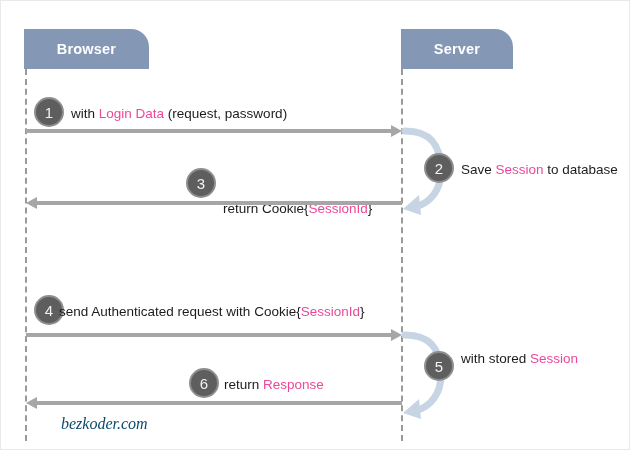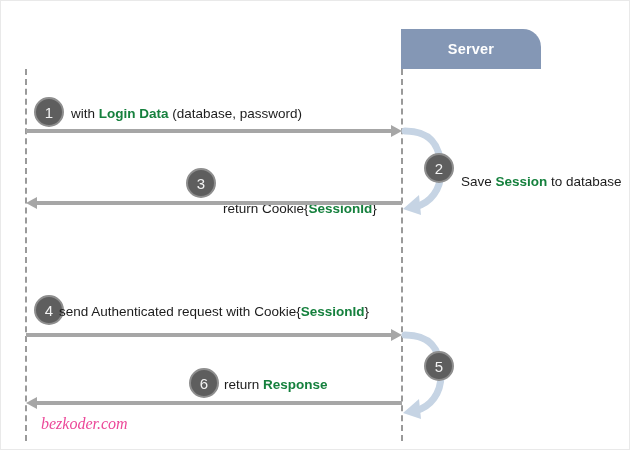--- a/index.html
+++ b/index.html
@@ -100,68 +100,72 @@
 
   
   .msg-label {
     position: absolute;
     font-size: 13.5px;
     color: #1c1c1c;
     white-space: nowrap;
     line-height: 18px;
   }
   .msg-label b {
-    color: #15803d;
-    font-weight: bold;
+    color: #ec4899;
+    font-weight: normal;
   }
   .msg-label.two-line { white-space: normal; }
 
   
   .watermark {
     position: absolute;
     font-family: "Liberation Serif", serif;
     font-style: italic;
     font-size: 16px;
-    color: #ec4899;
+    color: #0c4a6e;
+    margin-left: 20px;
   }
 </style>
 </head>
 <body>
 
 <div id="canvas">
 
-
-  <div class="participant" style="left:400px; top:28px; width:140px;">
+  <div class="participant" style="left:23px; top:28px; width:125px;">
+    <span>Browser</span>
+  </div>
+
+  <div class="participant" style="left:400px; top:28px; width:112px;">
     <span>Server</span>
   </div>
 
   <div class="lifeline" style="left:24px;"></div>
   <div class="lifeline" style="left:400px;"></div>
 
   <div class="step-badge" style="left:33px; top:96px;">
     <span>1</span>
   </div>
   <div class="msg-label" style="left:70px; top:104px;">
-    <span>with </span><b>Login Data</b><span> (database, password)</span>
+    <span>with </span><b>Login Data</b><span> (request, password)</span>
   </div>
   <div class="msg-arrow to-right" style="left:25px; top:124px; width:376px;">
     <div class="shaft"></div>
     <div class="head"></div>
   </div>
 
   <div class="self-loop" style="left:400px; top:124px;">
     <svg width="46" height="92" viewBox="0 0 46 92">
       <path d="M 4 6 C 34 6, 40 26, 40 46 C 40 64, 30 78, 14 82" fill="none" stroke="#c6d4e4" stroke-width="7" stroke-linecap="round"></path>
       <path d="M 18 70 L 2 84 L 20 90 Z" fill="#c6d4e4"></path>
     </svg>
   </div>
   <div class="step-badge" style="left:423px; top:152px;">
     <span>2</span>
   </div>
-  <div class="msg-label" style="left:460px; top:172px;">
+  <div class="msg-label" style="left:460px; top:160px;">
     <span>Save </span><b>Session</b><span> to database</span>
   </div>
 
   <div class="step-badge" style="left:185px; top:167px;">
     <span>3</span>
   </div>
   <div class="msg-label" style="left:222px; top:175px;margin-top:24px;">
     <span>return Cookie{</span><b>SessionId</b><span>}</span>
   </div>
   <div class="msg-arrow to-left" style="left:25px; top:196px; width:376px;">
@@ -183,20 +187,23 @@
   <div class="self-loop" style="left:400px; top:328px;">
     <svg width="46" height="92" viewBox="0 0 46 92">
       <path d="M 4 6 C 34 6, 40 26, 40 46 C 40 64, 30 78, 14 82" fill="none" stroke="#c6d4e4" stroke-width="7" stroke-linecap="round"></path>
       <path d="M 18 70 L 2 84 L 20 90 Z" fill="#c6d4e4"></path>
     </svg>
   </div>
   <div class="step-badge" style="left:423px; top:350px;">
     <span>5</span>
   </div>
   <div class="msg-label two-line" style="left:460px; top:349px;">
+    <div>
+      <span>with stored </span><b>Session</b>
+    </div>
   </div>
 
   <div class="step-badge" style="left:188px; top:367px;">
     <span>6</span>
   </div>
   <div class="msg-label" style="left:223px; top:375px;">
     <span>return </span><b>Response</b>
   </div>
   <div class="msg-arrow to-left" style="left:25px; top:396px; width:376px;">
     <div class="shaft"></div>

